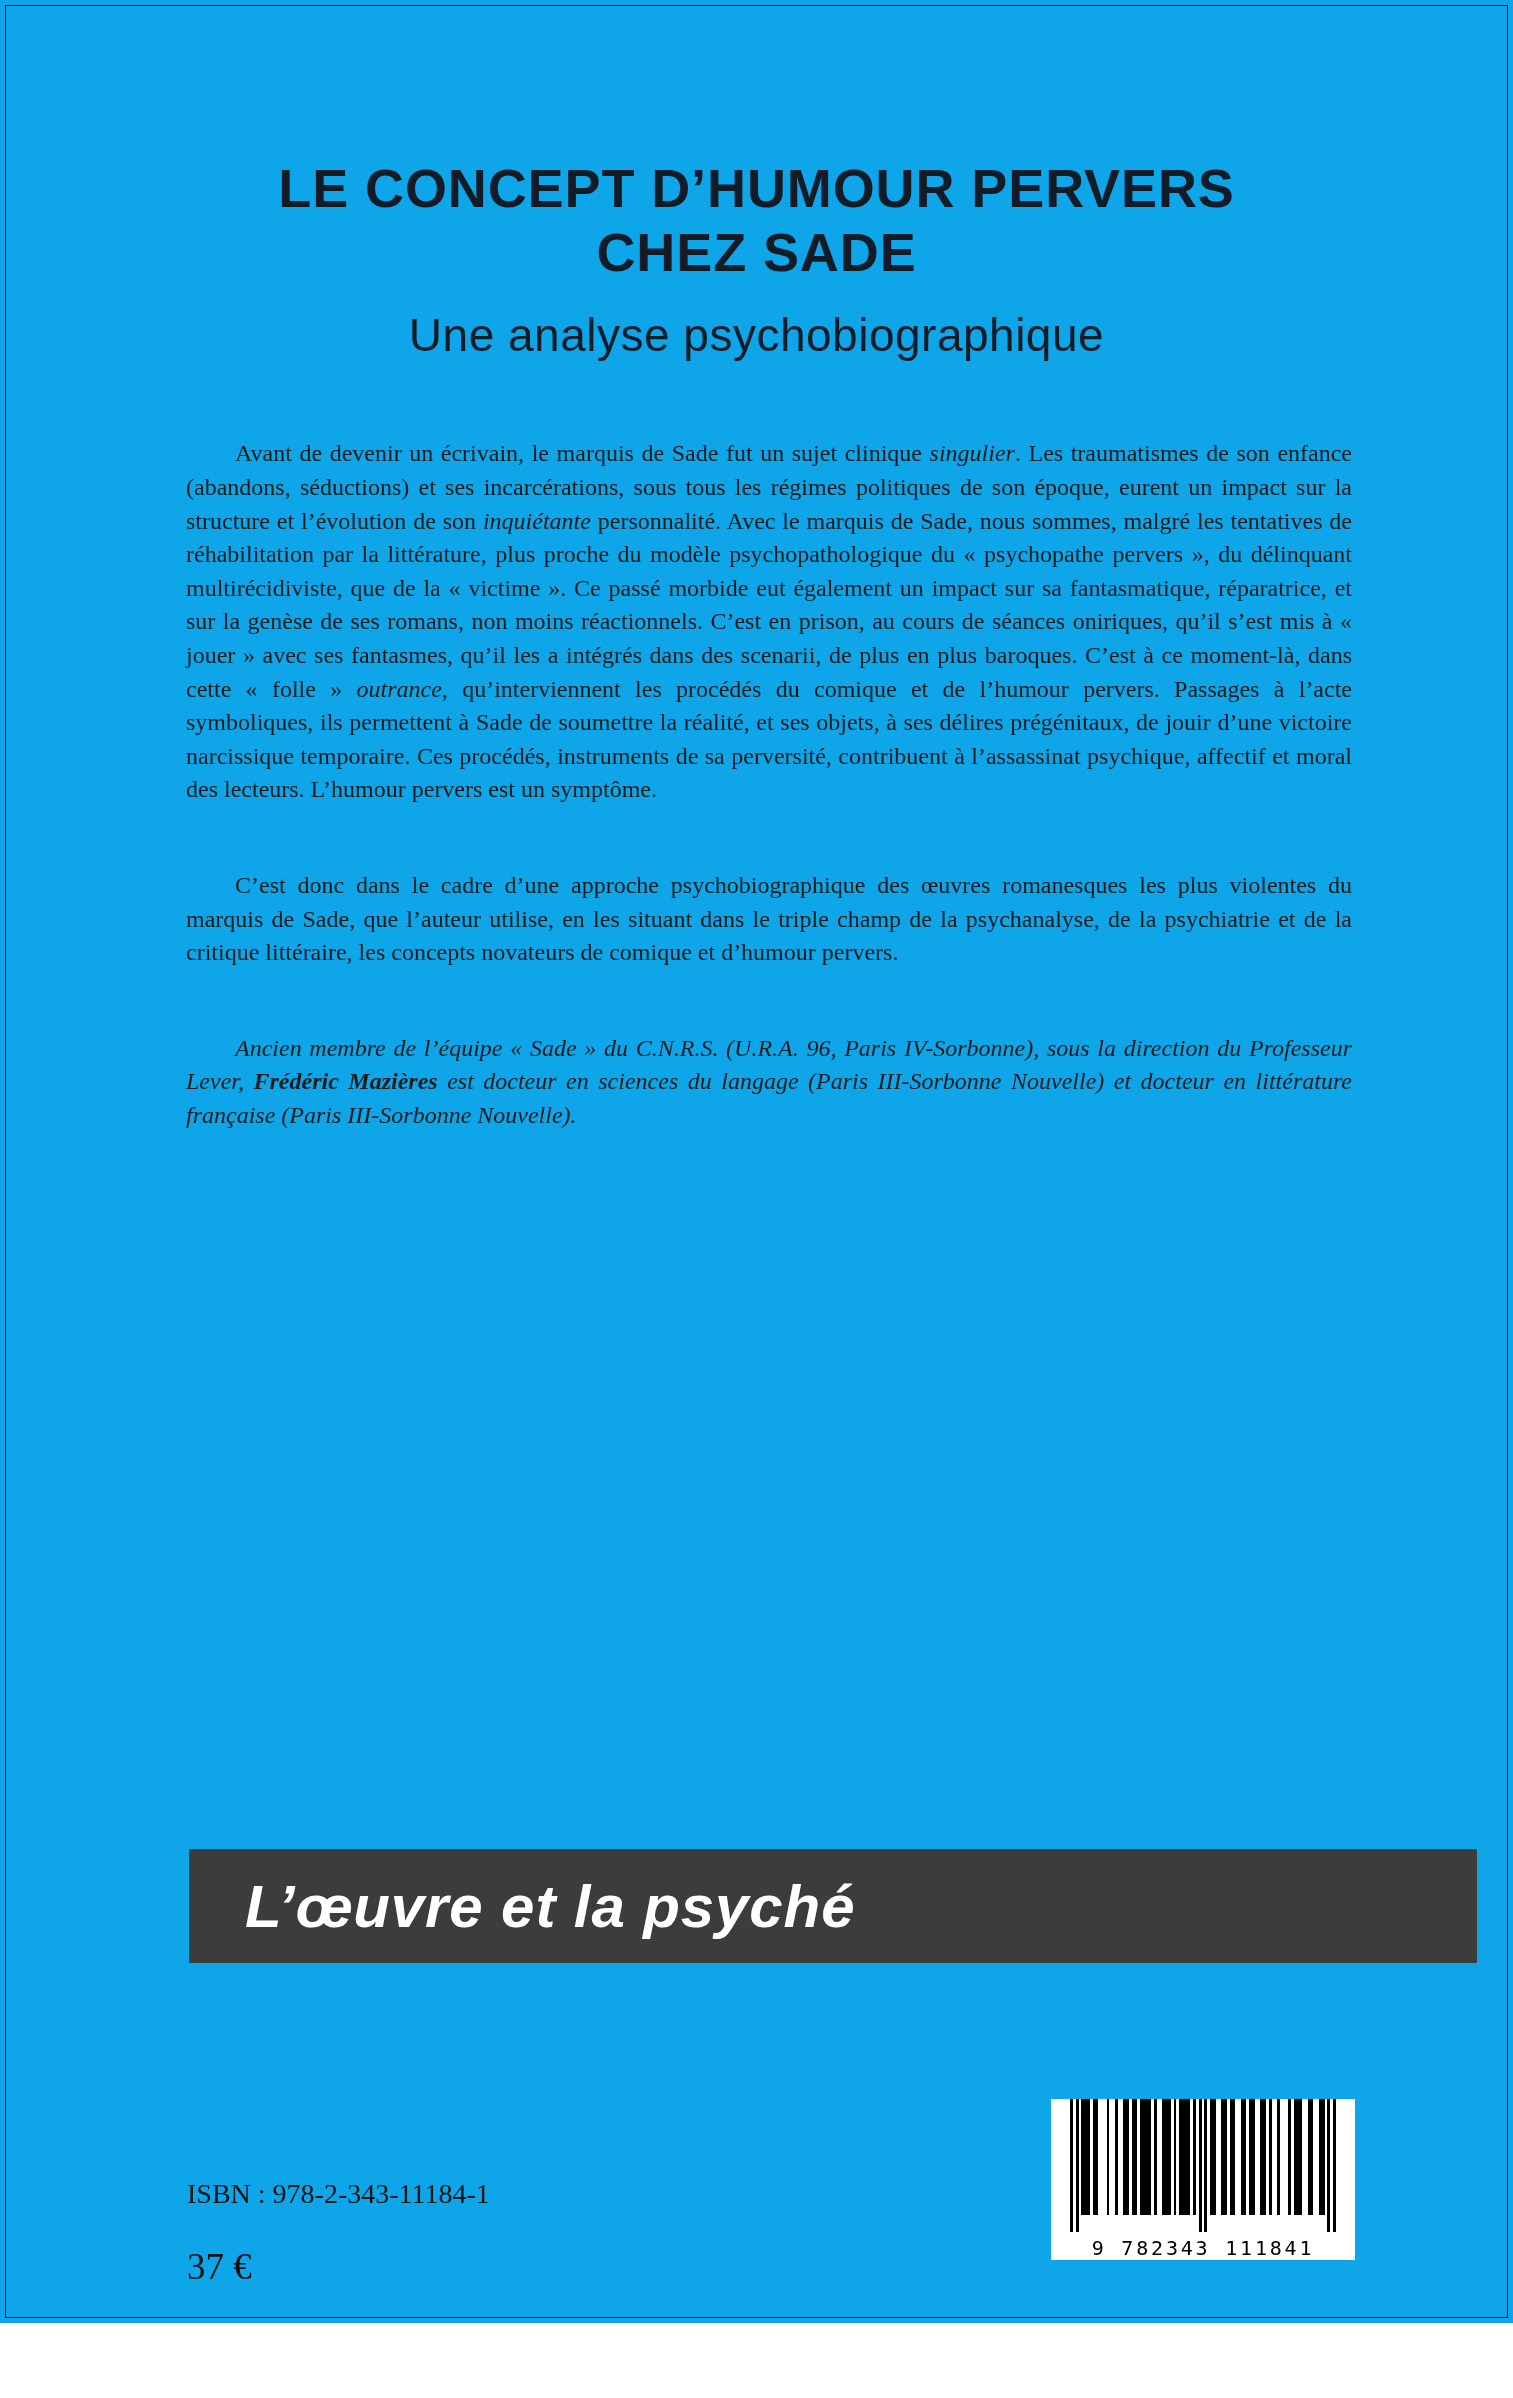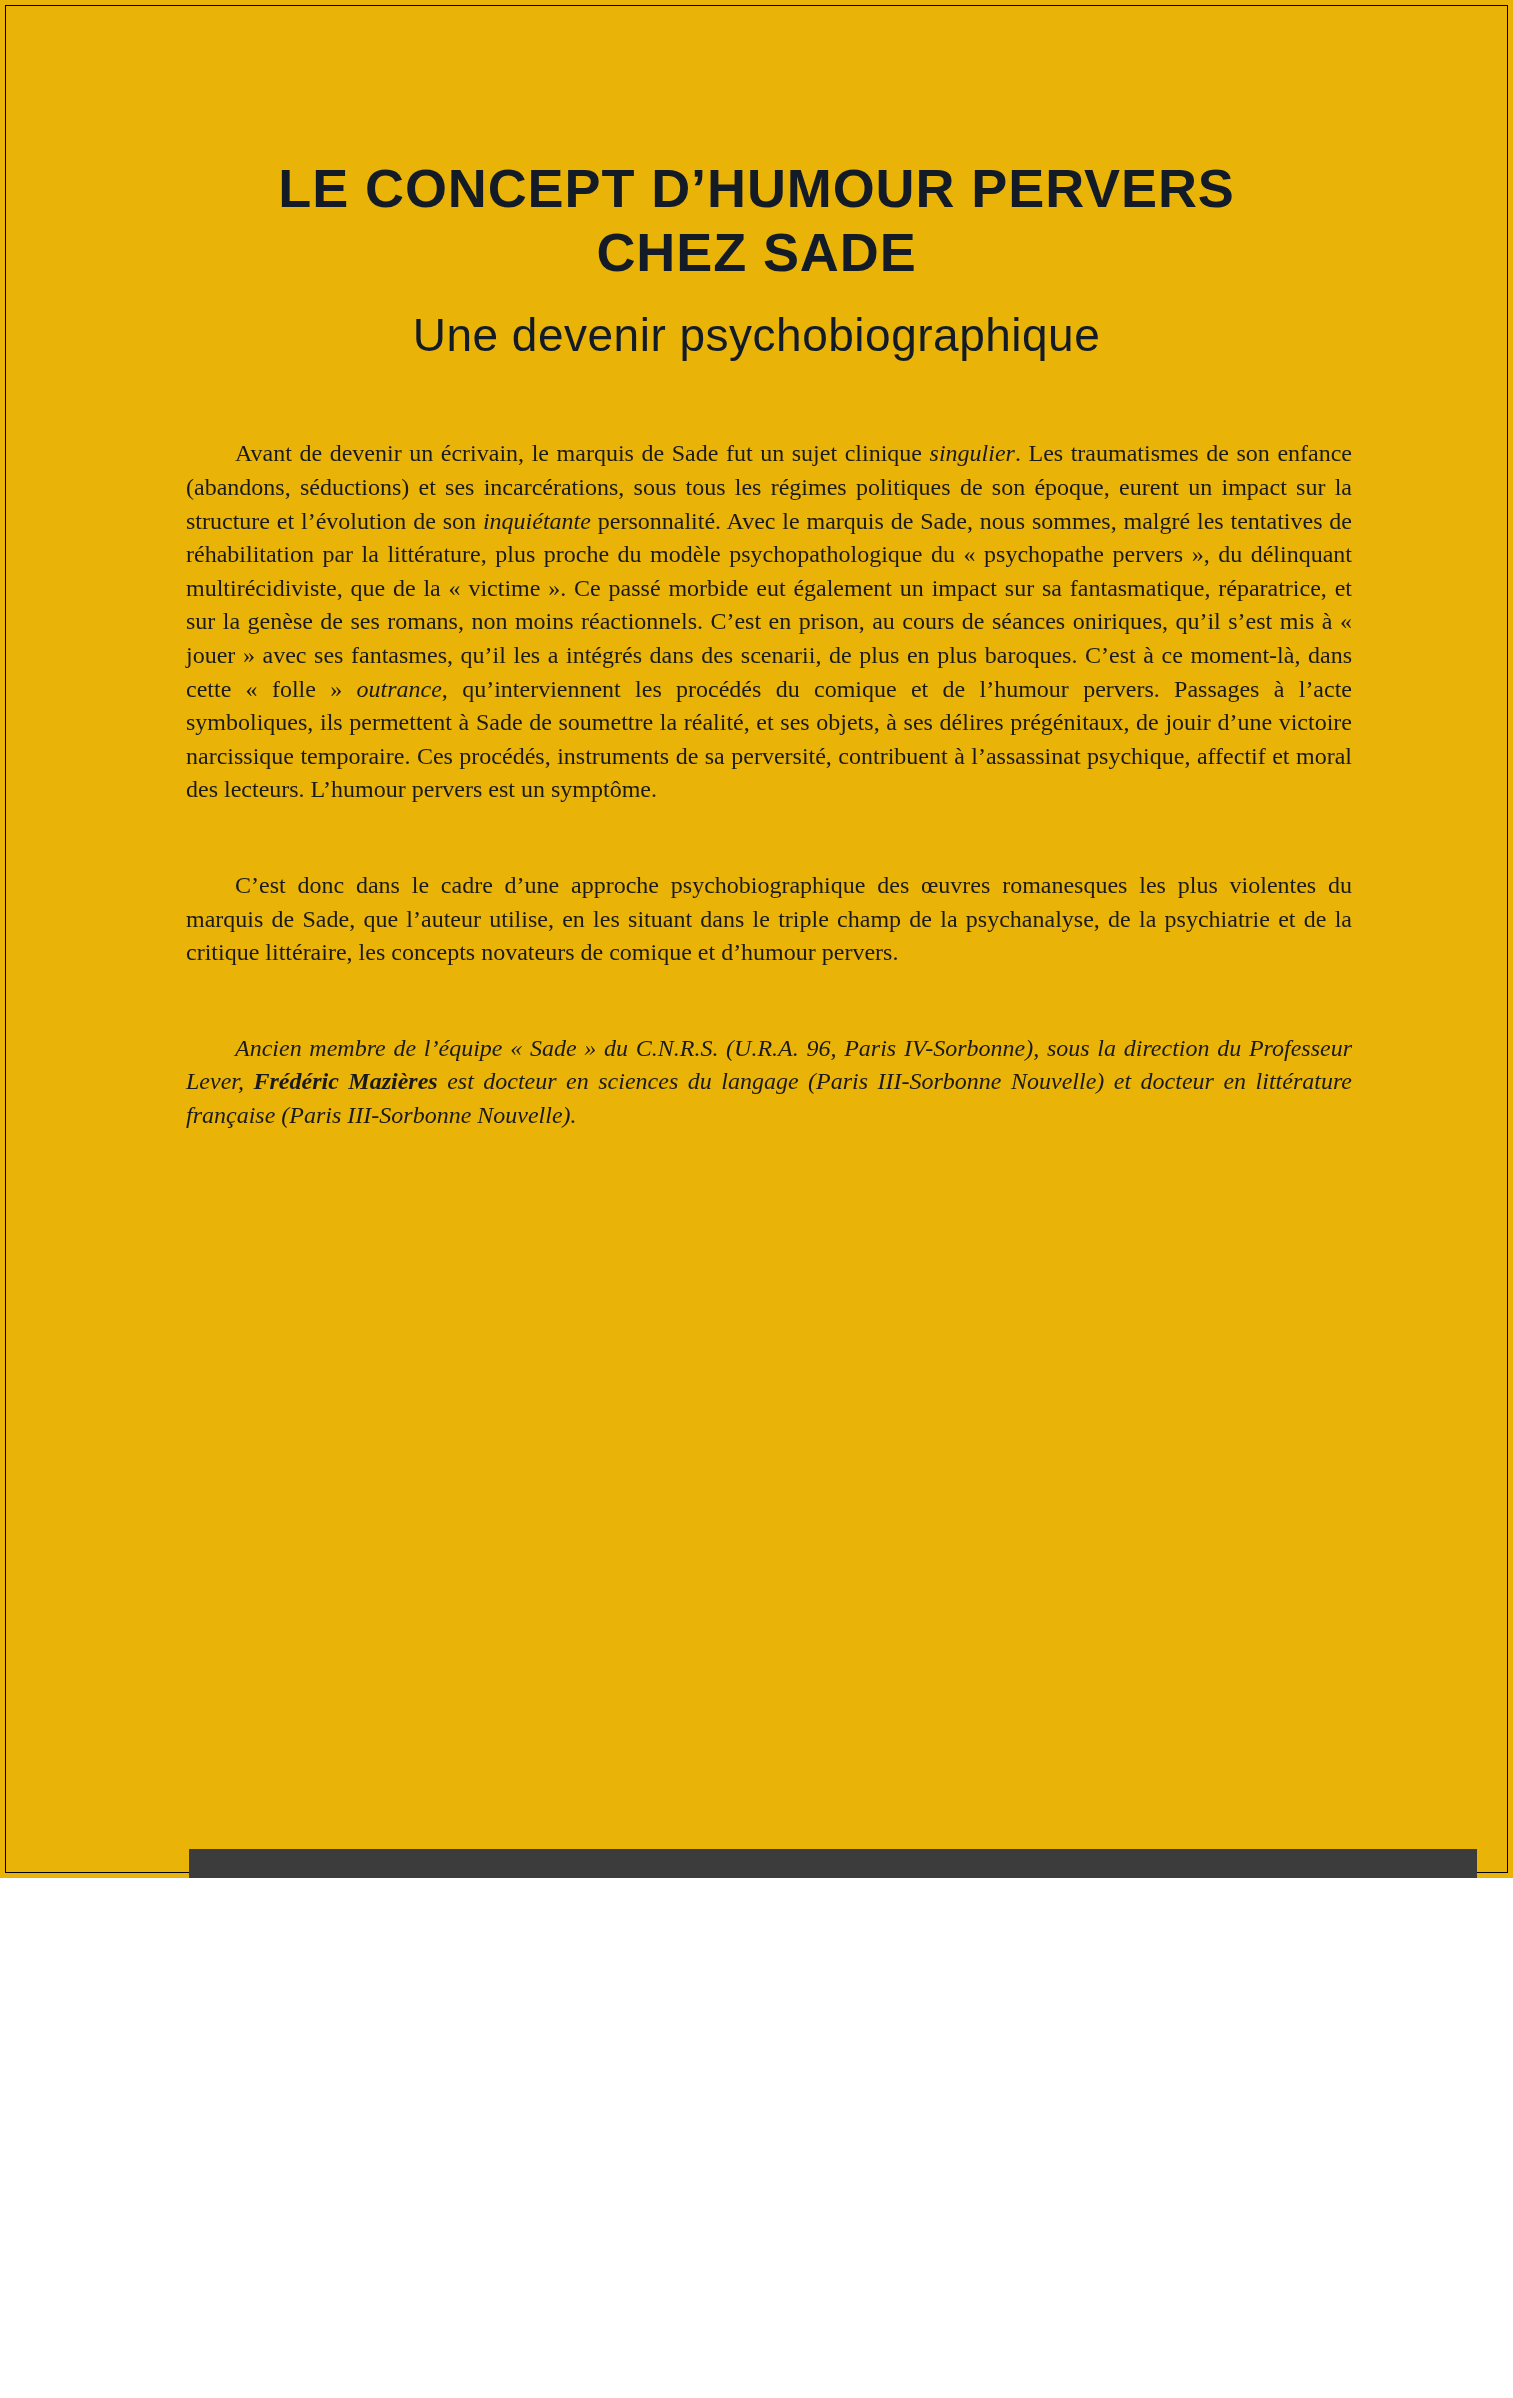--- a/index.html
+++ b/index.html
@@ -1,19 +1,19 @@
 <!DOCTYPE html>
 <html style="font-size:15px"><head>
 <meta charset="utf-8">
 <style>
   html,body{margin:0;padding:0;background:#ffffff;}
   .page{
     position:relative;
-    width:1513px;height:1878px;
-    background:#eab308;
+    width:1513px;height:2323px;
+    background:#0ea5e9;
     font-family:"Liberation Serif",serif;
     overflow:hidden;
   }
   .frame{
     position:absolute;inset:4.7px;
     border:1.9px solid #000;
     pointer-events:none;
   }
   .title-block{padding-top:157px;text-align:center;}
   .title-block h1{
@@ -89,21 +89,21 @@
 <body>
 
 <div class="page">
   <div class="frame"></div>
 
   <header class="title-block">
     <h1 style="color: rgb(19, 28, 38);">
       <span>LE CONCEPT D’HUMOUR PERVERS</span>
       <span>CHEZ SADE</span>
     </h1>
-    <h2 style="color: rgb(19, 28, 38);">Une devenir psychobiographique</h2>
+    <h2 style="color: rgb(19, 28, 38);">Une analyse psychobiographique</h2>
   </header>
 
   <main class="body-text" style="color: rgb(26, 26, 26);">
     <p><span>Avant de devenir un écrivain, le marquis de Sade fut un sujet clinique </span><span class="seg-italic">singulier</span><span>. Les traumatismes de son enfance (abandons, séductions) et ses incarcérations, sous tous les régimes politiques de son époque, eurent un impact sur la structure et l’évolution de son </span><span class="seg-italic">inquiétante</span><span> personnalité. Avec le marquis de Sade, nous sommes, malgré les tentatives de réhabilitation par la littérature, plus proche du modèle psychopathologique du « psychopathe pervers », du délinquant multirécidiviste, que de la « victime ». Ce passé morbide eut également un impact sur sa fantasmatique, réparatrice, et sur la genèse de ses romans, non moins réactionnels. C’est en prison, au cours de séances oniriques, qu’il s’est mis à « jouer » avec ses fantasmes, qu’il les a intégrés dans des scenarii, de plus en plus baroques. C’est à ce moment-là, dans cette « folle » </span><span class="seg-italic">outrance</span><span>, qu’interviennent les procédés du comique et de l’humour pervers. Passages à l’acte symboliques, ils permettent à Sade de soumettre la réalité, et ses objets, à ses délires prégénitaux, de jouir d’une victoire narcissique temporaire. Ces procédés, instruments de sa perversité, contribuent à l’assassinat psychique, affectif et moral des lecteurs. L’humour pervers est un symptôme.</span></p>
     <p><span>C’est donc dans le cadre d’une approche psychobiographique des œuvres romanesques les plus violentes du marquis de Sade, que l’auteur utilise, en les situant dans le triple champ de la psychanalyse, de la psychiatrie et de la critique littéraire, les concepts novateurs de comique et d’humour pervers.</span></p>
     <p><span class="seg-italic">Ancien membre de l’équipe « Sade » du C.N.R.S. (U.R.A. 96, Paris IV-Sorbonne), sous la direction du Professeur Lever, </span><span class="seg-bold-italic">Frédéric Mazières</span><span class="seg-italic"> est docteur en sciences du langage (Paris III-Sorbonne Nouvelle) et docteur en littérature française (Paris III-Sorbonne Nouvelle).</span></p>
   </main>
 
   <div class="banner" style="background-color: rgb(60, 60, 60); color: rgb(255, 255, 255);">
     <span>L’œuvre et la psyché</span>

